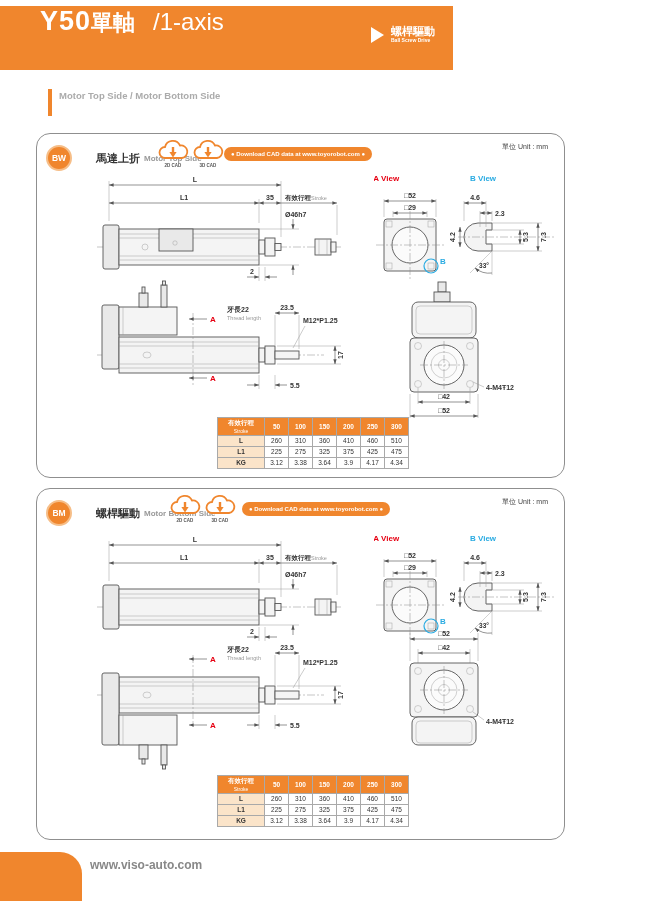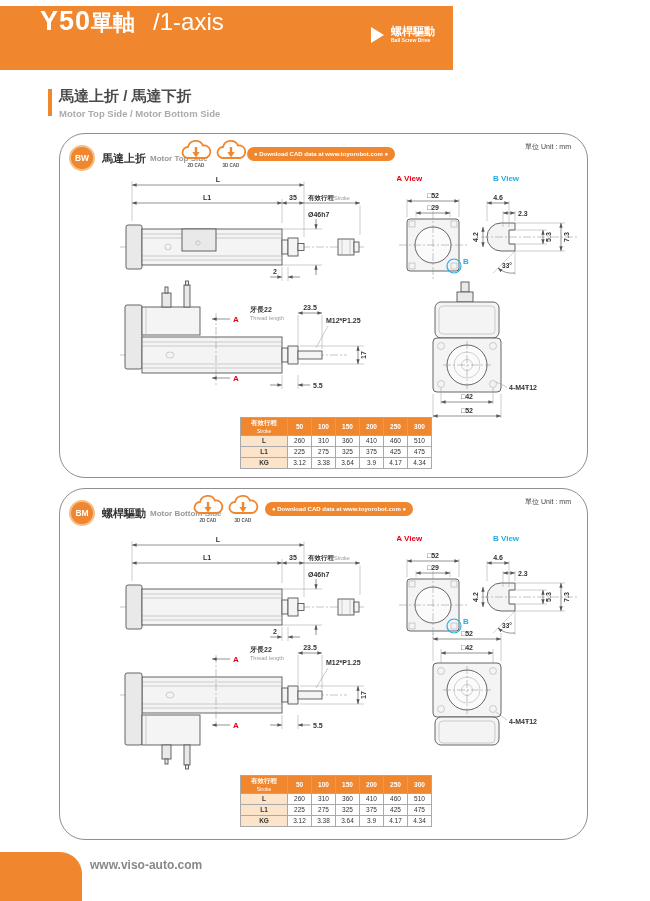--- a/index.html
+++ b/index.html
@@ -15,27 +15,27 @@
   .tri{width:0;height:0;border-top:8px solid transparent;border-bottom:8px solid transparent;border-left:13px solid #fff}
   #drive .dt{margin-left:7px;color:#fff}
   #drive .dzh{font-size:11px;font-weight:bold;line-height:12px}
   #drive .den{font-size:5px;font-weight:bold;line-height:7px}
   
   #sect{left:48px;top:87px}
   #sect .bar{position:absolute;left:0;top:2px;width:4px;height:27px;background:#F0862D}
   #sect .szh{margin-left:11px;font-size:15px;font-weight:bold;color:#4a4a4a;line-height:18px}
   #sect .sen{margin-left:11px;font-size:9.5px;font-weight:bold;color:#ABABAB;margin-top:3px}
   
-  .panel{position:absolute;left:59px;width:527px;border:1px solid #8f8f8f;border-radius:26px;background:#fff}
+  .panel{position:absolute;left:36px;width:527px;border:1px solid #8f8f8f;border-radius:14px;background:#fff}
   #panel1{top:133px;height:343px}
   #panel2{top:488px;height:350px}
   .unit{position:absolute;top:8px;right:16px;font-size:7px;color:#444}
   .phead{position:absolute;left:9px;top:11px;display:flex;align-items:center}
   .badge{width:22px;height:22px;border-radius:50%;background:#F0862D;border:2px solid #F6BE88;color:#fff;font-size:8.5px;font-weight:bold;display:flex;align-items:center;justify-content:center}
-  .pt-zh{font-size:11px;font-weight:bold;color:#333;margin-left:7px;white-space:nowrap}
+  .pt-zh{font-size:11px;font-weight:bold;color:#333;margin-left:24px;white-space:nowrap}
   .pt-en{font-size:8px;color:#999;margin-left:4px;font-weight:bold;white-space:nowrap}
   .cadic{position:absolute;width:32px;text-align:center}
   .cadic .lbl{font-size:4.5px;color:#555;font-weight:bold;margin-top:-2px}
   .pill{position:absolute;height:14px;background:#F0862D;border-radius:7px;color:#fff;font-size:6px;line-height:14px;padding:0 7px;white-space:nowrap;font-weight:bold}
   
   table.spec{position:absolute;border-collapse:collapse;color:#333}
   .spec th,.spec td{border:1px solid #a9a9a9;text-align:center;padding:0}
   .spec th{background:#F0862D;color:#fff;width:23px;font-size:6.5px;height:17px}
   .spec th.lab{width:46px}
   .spec th .zh{font-size:6.5px;font-weight:bold}
@@ -83,21 +83,20 @@
     <span class="tri"></span>
     <span class="dt">
       <div class="dzh">螺桿驅動</div>
       <div class="den">Ball Screw Drive</div>
     </span>
   </div>
 </div>
 
 <div class="abs" id="sect">
   <div class="bar"></div>
-  <div class="szh">馬達上折 / 馬達下折</div>
   <div class="sen">Motor Top Side / Motor Bottom Side</div>
 </div>
 
 <div class="panel" id="panel1">
   <div class="unit">單位 Unit : mm</div>
   <div class="phead">
     <div class="badge">BW</div>
     <div class="pt-zh">馬達上折</div>
     <div class="pt-en">Motor Top Side</div>
   </div>

